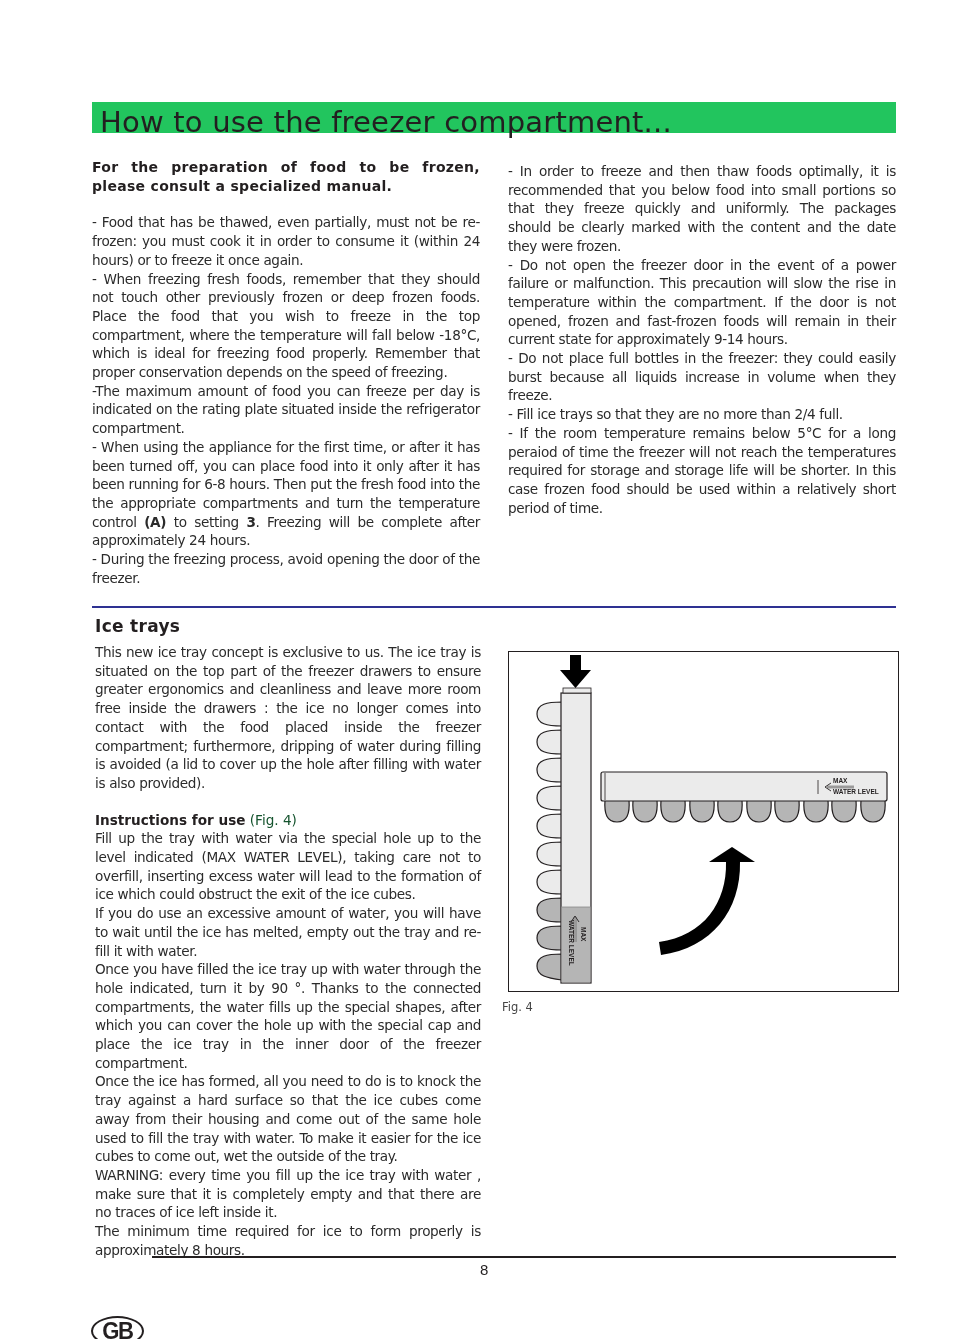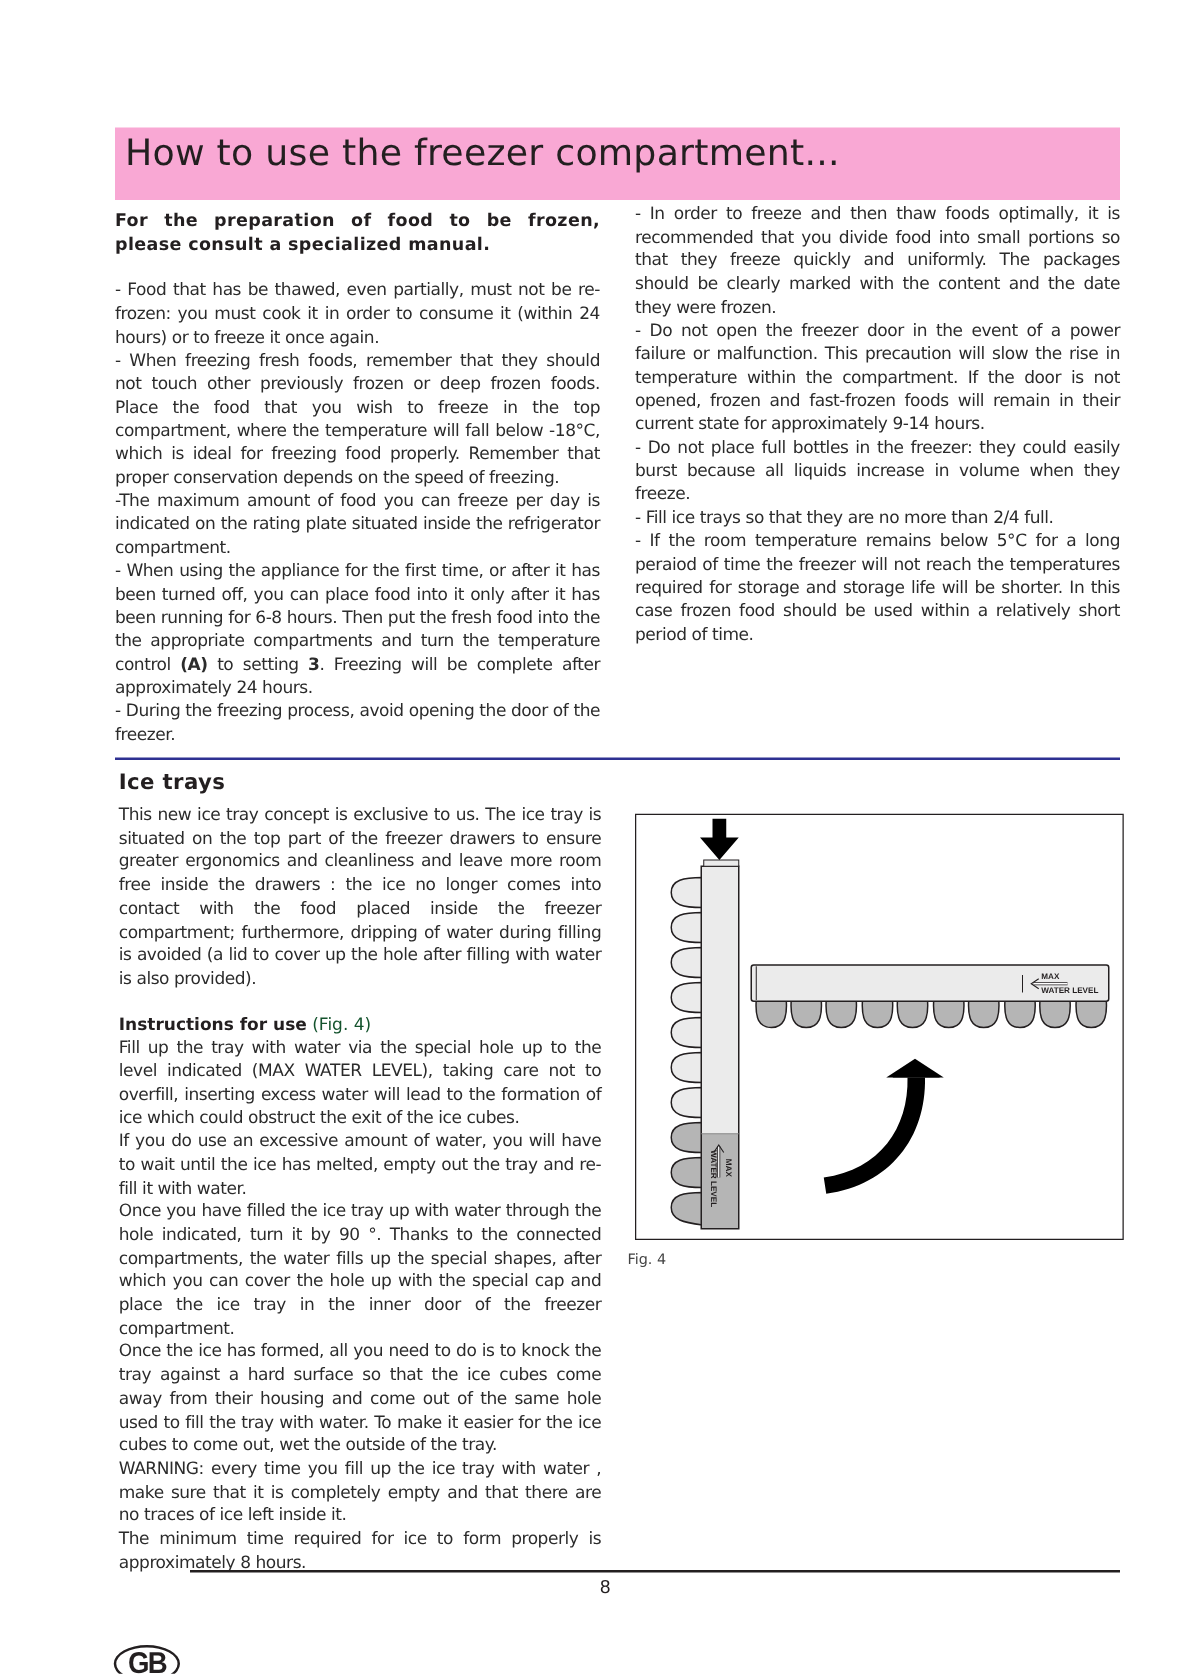--- a/index.html
+++ b/index.html
@@ -1,26 +1,26 @@
 <!DOCTYPE html>
 <html><head>
   <meta charset="utf-8">
   <style>
     html, body { margin: 0; padding: 0; background: #ffffff; }
     body { width: 954px; height: 1339px; position: relative; overflow: hidden;
            font-family: "DejaVu Sans", sans-serif; color: #231f20; }
-    .title-bar { position: absolute; left: 92px; top: 102px; width: 804px; height: 58px;
-                 background: #f9a8d4; }
+    .title-bar { position: absolute; left: 92px; top: 102px; width: 804px; height: 31px;
+                 background: #22c55e; }
     .title-bar h1 { margin: 0; position: absolute; left: 8px; top: 3px;
                     font-family: "DejaVu Sans", sans-serif; font-weight: normal;
                     font-size: 29px; letter-spacing: 0.2px; color: #231f20; }
     .col { position: absolute; font-size: 13.6px; line-height: 18.7px; color: #2b2b2b;
            text-align: justify; font-family: "DejaVu Sans", sans-serif; }
     .col p { margin: 0; }
-    .col-left { left: 92px; top: 168px; width: 388px; }
+    .col-left { left: 92px; top: 158px; width: 388px; }
     .col-right { left: 508px; top: 162px; width: 388px; }
     .lead { font-weight: bold; font-size: 14px; line-height: 18.7px; color: #231f20;
             letter-spacing: 0.3px; margin-bottom: 18px !important; }
     .para { letter-spacing: -0.35px; }
     .b { font-weight: bold; }
     .rule-blue { position: absolute; left: 92px; top: 606px; width: 804px; height: 2px;
                  background: #2e3192; }
     .section-title { position: absolute; left: 95px; top: 616px; margin: 0;
                      font-size: 17px; font-weight: bold; color: #231f20; letter-spacing: 0.3px;}
     .col-ice { left: 95px; top: 643px; width: 386px; }
@@ -50,21 +50,21 @@
 <div class="col col-left">
   <p class="lead">For the preparation of food to be frozen, please consult a specialized manual.</p>
   <p class="para">- Food that has be thawed, even partially, must not be re-frozen: you must cook it in order to consume it (within 24 hours) or to freeze it once again.</p>
   <p class="para">- When freezing fresh foods, remember that they should not touch other previously frozen or deep frozen foods.  Place the food that you wish to freeze in the top compartment, where the temperature will fall below -18°C, which is ideal for freezing food properly. Remember that proper conservation depends on the speed of freezing.</p>
   <p class="para">-The maximum amount of food you can freeze per day is indicated on the rating plate situated inside the refrigerator compartment.</p>
   <p class="para"><span>- When using the appliance for the first time, or after it has been turned off, you can place food into it only after it has been running for 6-8 hours. Then put the fresh food into the the appropriate compartments and turn the temperature control </span><span class="b">(A)</span><span> to setting </span><span class="b">3</span><span>.  Freezing will be complete after approximately 24 hours.</span></p>
   <p class="para">- During the freezing process, avoid opening the door of the freezer.</p>
 </div>
 
 <div class="col col-right">
-  <p class="para">- In order to freeze and then thaw foods optimally, it is recommended that you divide food into small portions so that they freeze quickly and uniformly. The packages should be clearly marked with the content and the date they were frozen.</p>
+  <p class="para">- In order to freeze and then thaw foods optimally, it is recommended that you below food into small portions so that they freeze quickly and uniformly. The packages should be clearly marked with the content and the date they were frozen.</p>
   <p class="para">- Do not open the freezer door in the event of a power failure or malfunction. This precaution will slow the rise in temperature within the compartment. If the door is not opened, frozen and fast-frozen foods will remain in their current state for approximately 9-14 hours.</p>
   <p class="para">- Do not place full bottles in the freezer: they could easily burst because all liquids increase in volume when they freeze.</p>
   <p class="para">- Fill ice trays so that they are no more than 2/4 full.</p>
   <p class="para">- If the room temperature remains below 5°C for a long peraiod of time the freezer will not reach the temperatures required for storage and storage life will be shorter.  In this case frozen food should be used within a relatively short period of time.</p>
 </div>
 
 <div class="rule-blue"></div>
 
 <h2 class="section-title">Ice trays</h2>
 

